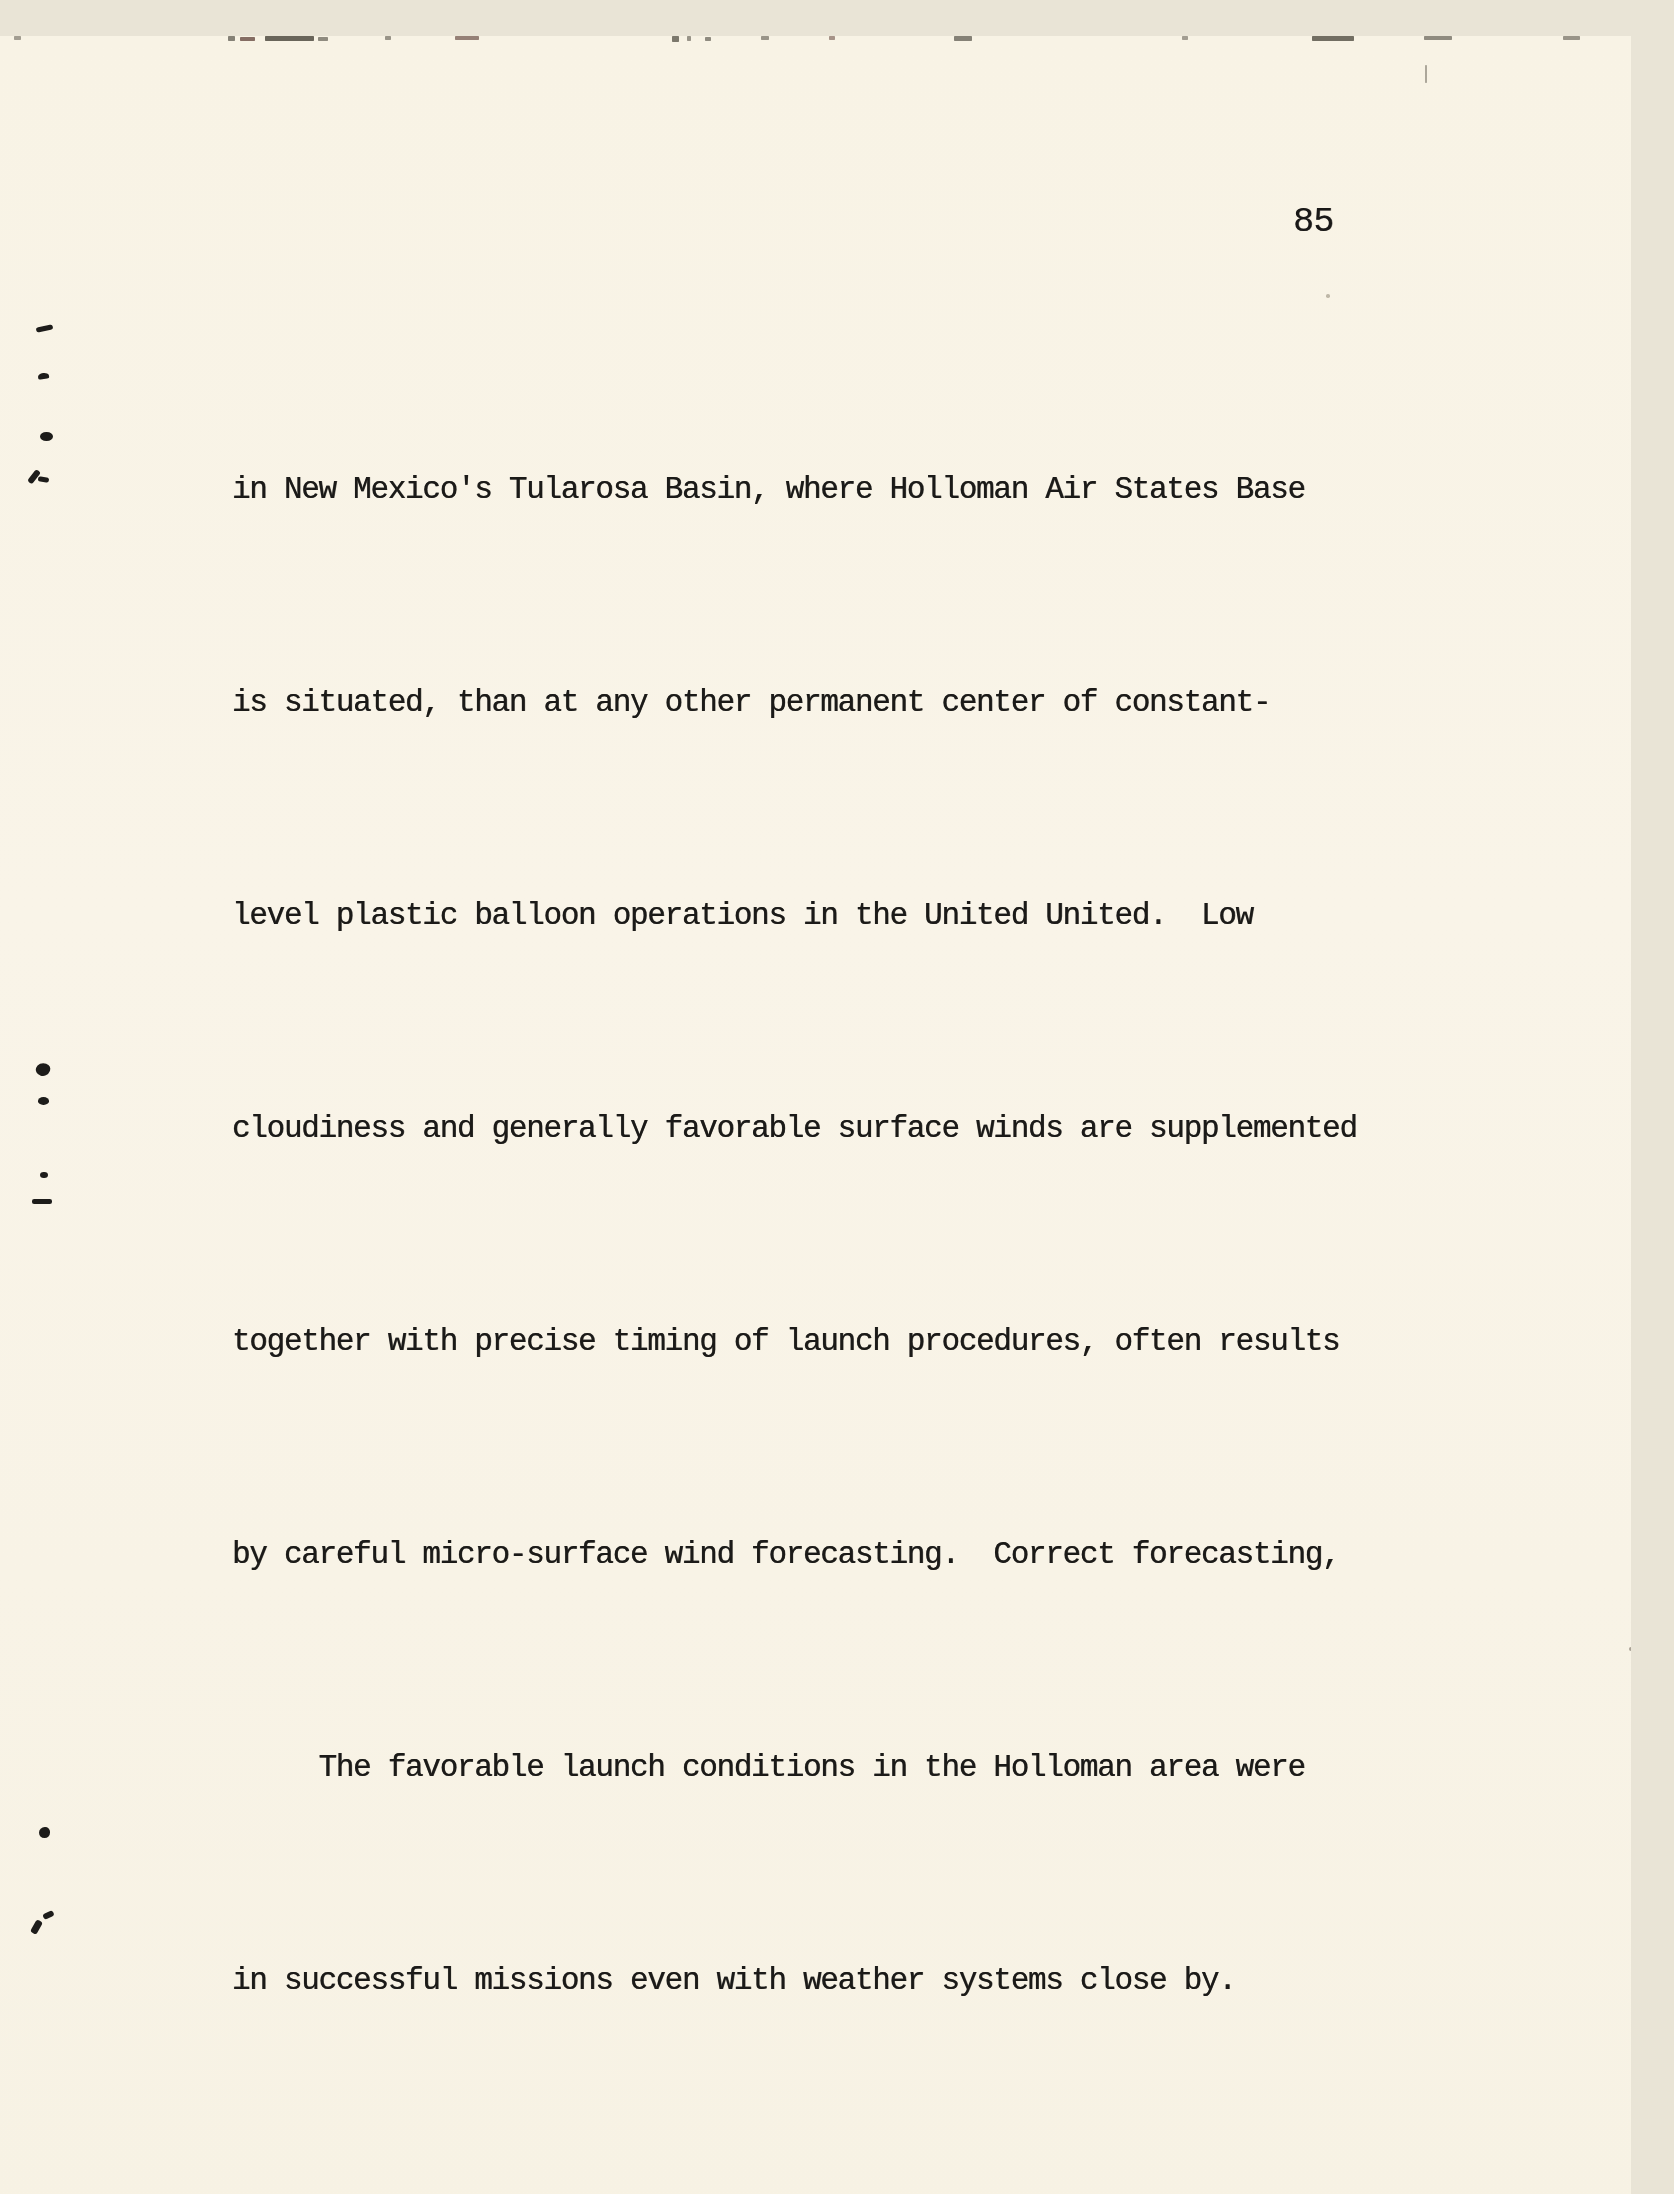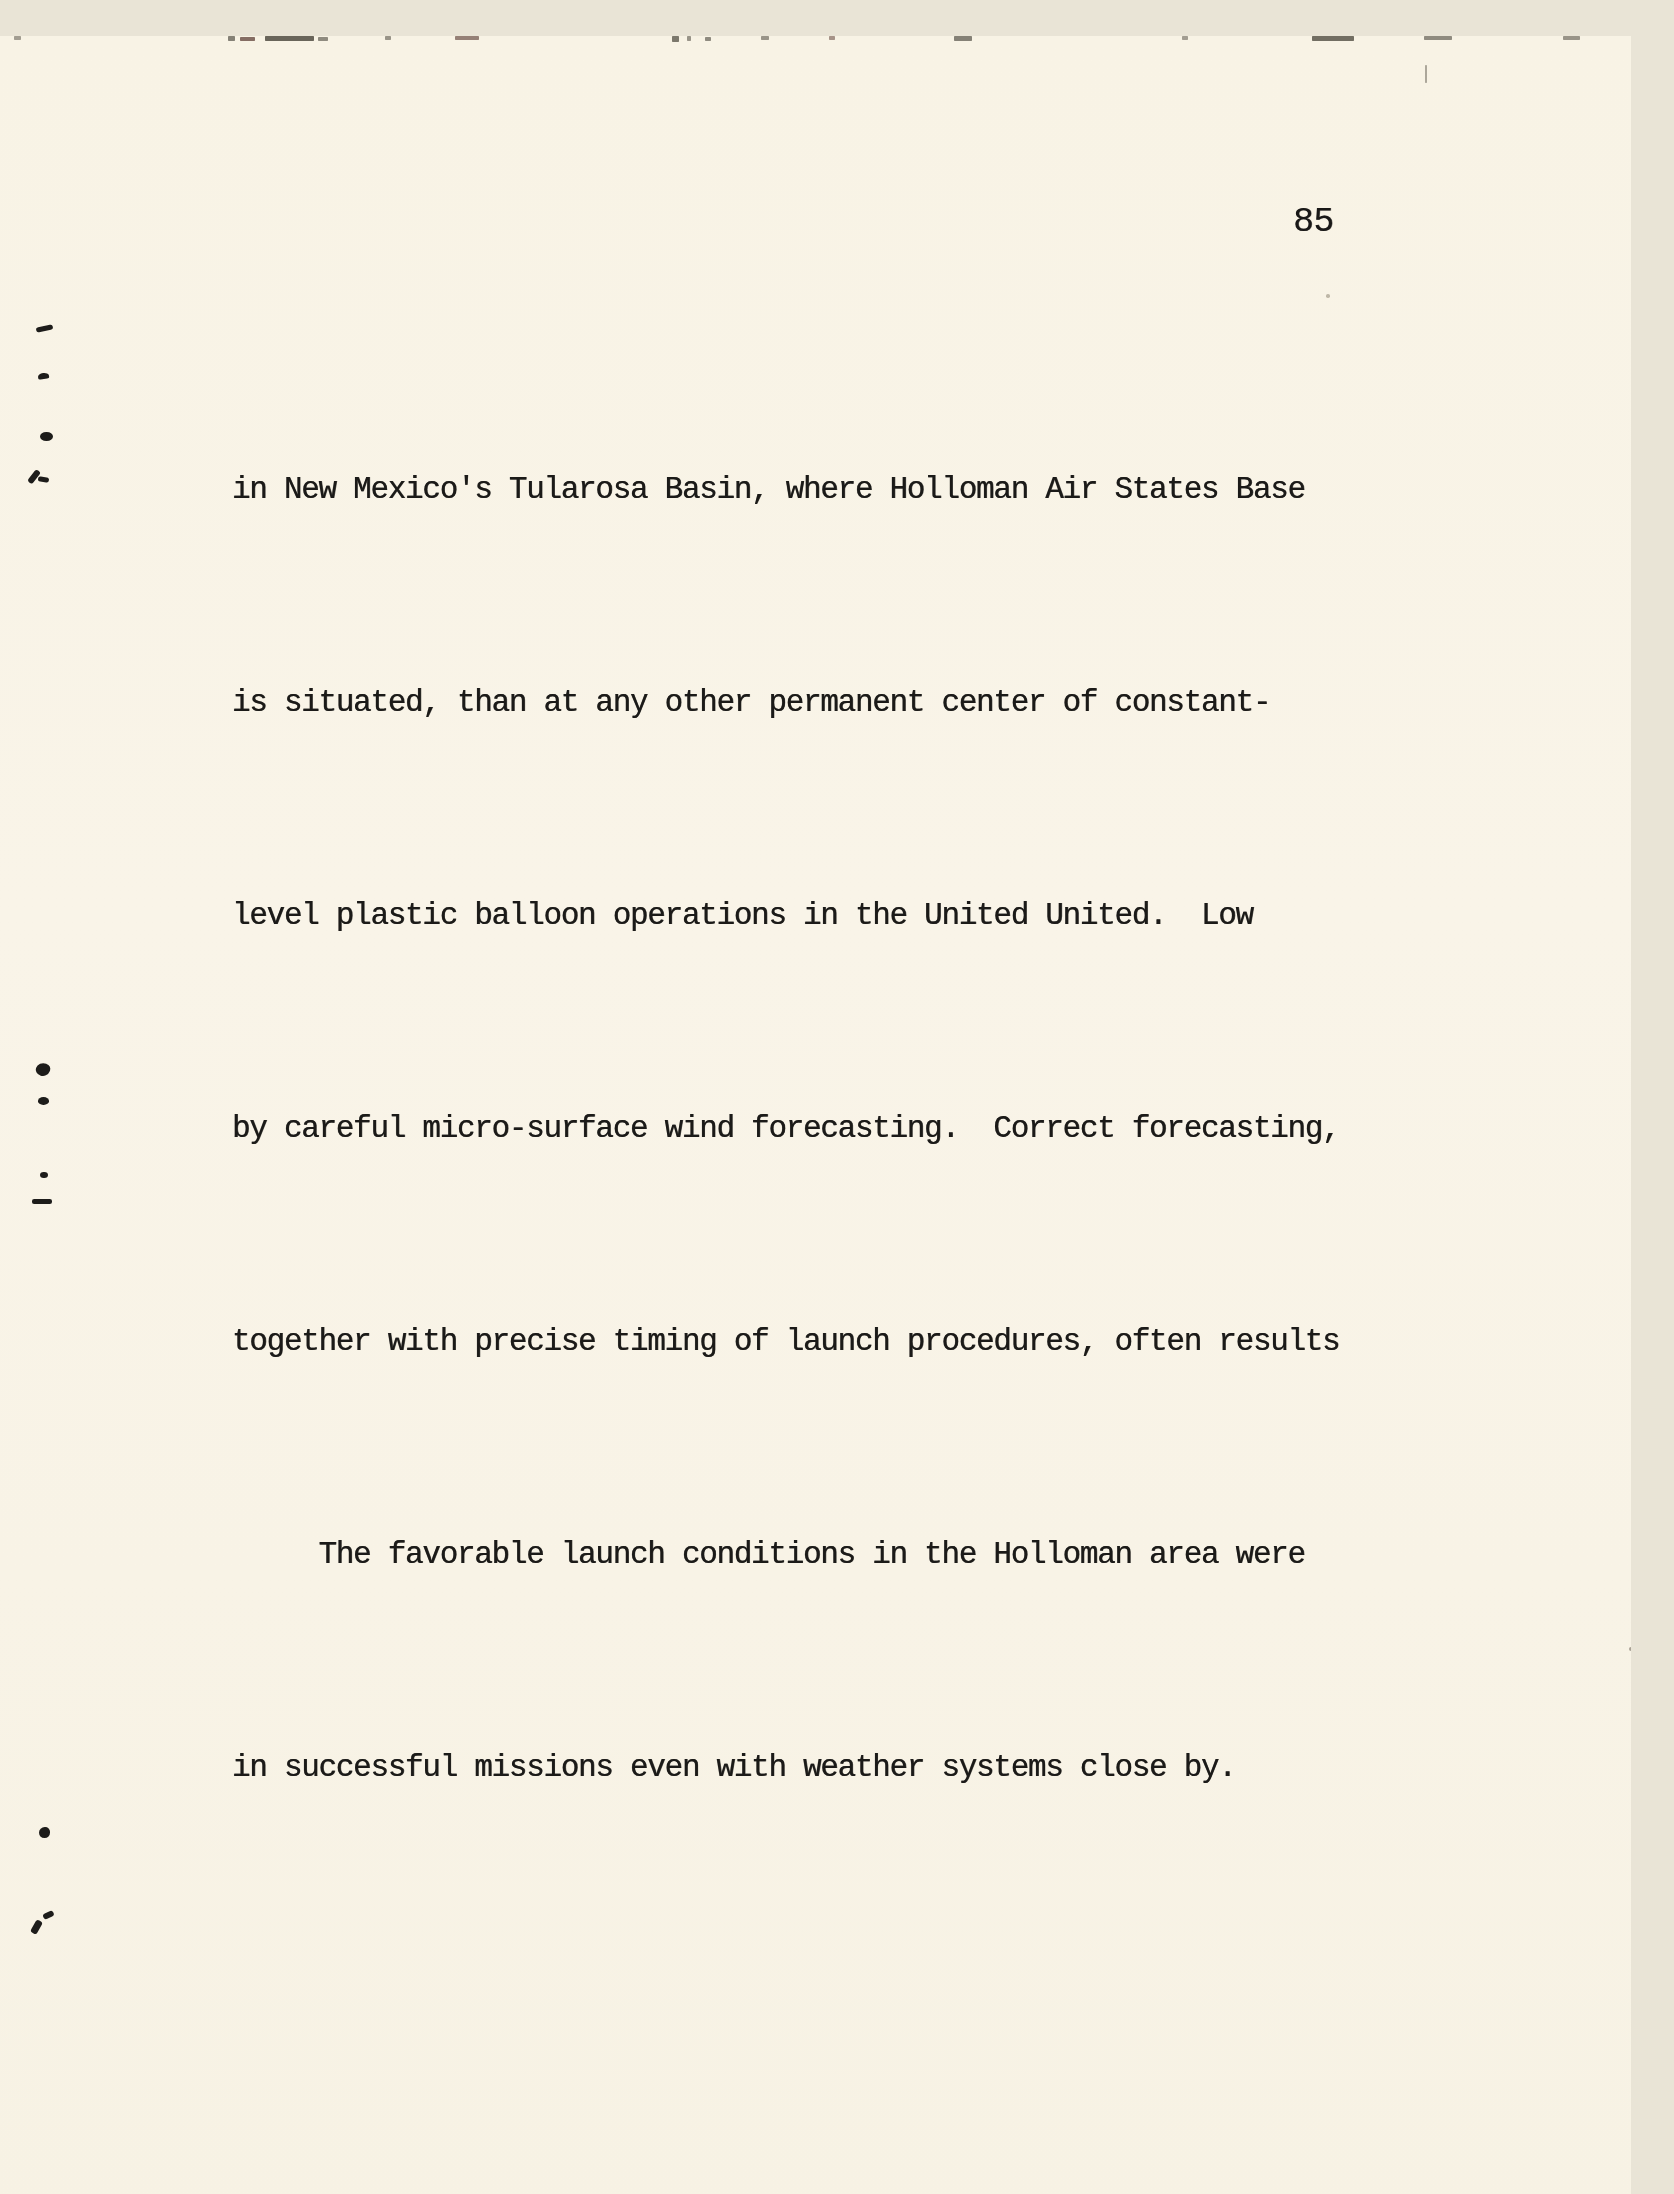--- a/index.html
+++ b/index.html
@@ -125,22 +125,23 @@
 
   <div class="dot" style="left:1326px;top:258px;width:3.5px;height:3.5px;background:rgba(120,110,90,0.45)"></div>
   <div class="dot" style="left:1629px;top:1611px;width:4.9px;height:4.2px;background:rgba(70,62,50,0.45)"></div>
 
   <div class="page-number">85</div>
 
   <div class="body-text">
     <div class="line">in New Mexico's Tularosa Basin, where Holloman Air States Base</div>
     <div class="line">is situated, than at any other permanent center of constant-</div>
     <div class="line">level plastic balloon operations in the United United.  Low</div>
+    <div class="line">cloudiness and generally favorable surface winds are supplemented</div>
+    <div class="line">together with precise timing of launch procedures, often results</div>
     <div class="line">by careful micro-surface wind forecasting.  Correct forecasting,</div>
-    <div class="line">together with precise timing of launch procedures, often results</div>
     <div class="line">     The favorable launch conditions in the Holloman area were</div>
     <div class="line">in successful missions even with weather systems close by.</div>
     
     
     
     
     
     
     
     

